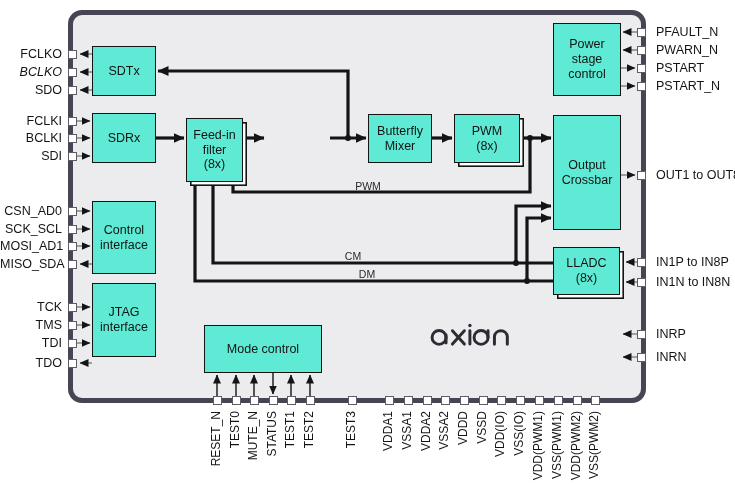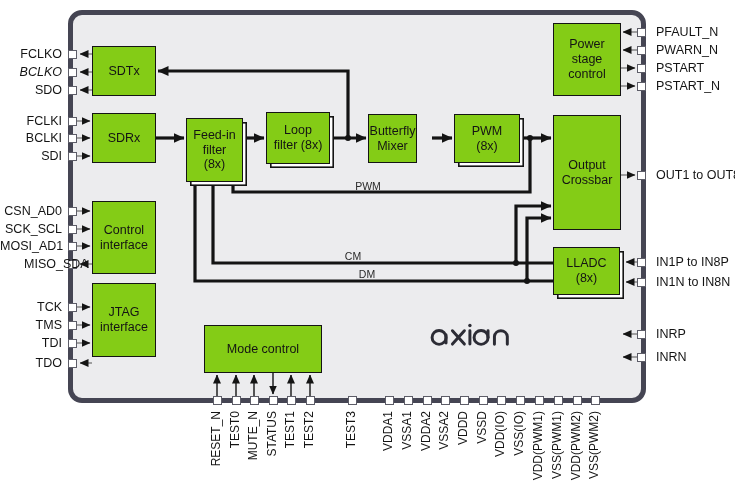--- a/index.html
+++ b/index.html
@@ -11,21 +11,21 @@
   
   .chip{
     position:absolute;left:68px;top:10px;width:578px;height:393px;
     box-sizing:border-box;border:5px solid #454553;border-radius:14px;
     background:#ececee;z-index:1;
   }
   
   .wires{position:absolute;left:0;top:0;z-index:2;pointer-events:none;}
   
   .blk{
-    position:absolute;box-sizing:border-box;background:#84cc16;
+    position:absolute;box-sizing:border-box;background:#5eead4;
     border:1.6px solid #141414;z-index:3;
     display:flex;align-items:center;justify-content:center;text-align:center;
     font-size:12.5px;line-height:1.18;white-space:pre-line;
   }
   .stacked{box-shadow:4px 4px 0 -1.6px #ffffff,4px 4px 0 0 #141414;}
   
   .pin{
     position:absolute;width:9px;height:9px;box-sizing:border-box;
     background:#ffffff;border:1.6px solid #5d5d68;z-index:4;
   }
@@ -124,23 +124,21 @@
 
   <div class="blk" style="left:92px;top:46px;width:64px;height:50px;">SDTx</div>
   <div class="blk" style="left:92px;top:113px;width:64px;height:50px;">SDRx</div>
   <div class="blk" style="left:92px;top:201px;width:64px;height:73px;">Control
 interface</div>
   <div class="blk" style="left:92px;top:283px;width:64px;height:74px;">JTAG
 interface</div>
   <div class="blk stacked" style="left:186px;top:118px;width:57px;height:64px;">Feed-in
 filter
 (8x)</div>
-  <div class="blk stacked" style="left:266px;top:112px;width:64px;height:52px;">Loop
-filter (8x)</div>
-  <div class="blk" style="left:368px;top:114px;width:49px;height:49px;">Butterfly
+  <div class="blk" style="left:368px;top:114px;width:64px;height:49px;">Butterfly
 Mixer</div>
   <div class="blk stacked" style="left:454px;top:114px;width:66px;height:49px;">PWM
 (8x)</div>
   <div class="blk" style="left:553px;top:115px;width:68px;height:115px;">Output
 Crossbar</div>
   <div class="blk" style="left:553px;top:23px;width:68px;height:73px;">Power
 stage
 control</div>
   <div class="blk stacked" style="left:553px;top:247px;width:67px;height:48px;">LLADC
 (8x)</div>
@@ -211,21 +209,21 @@
 
   <div class="plab left" style="top:46px;">FCLKO</div>
   <div class="plab left" style="top:64px;font-style:italic;">BCLKO</div>
   <div class="plab left" style="top:82px;">SDO</div>
   <div class="plab left" style="top:113px;">FCLKI</div>
   <div class="plab left" style="top:130px;">BCLKI</div>
   <div class="plab left" style="top:148px;">SDI</div>
   <div class="plab left" style="top:203px;">CSN_AD0</div>
   <div class="plab left" style="top:221px;">SCK_SCL</div>
   <div class="plab left" style="top:238px;">MOSI_AD1</div>
-  <div class="plab left" style="top:256px;padding-left:24px;">MISO_SDA</div>
+  <div class="plab left" style="top:256px;">MISO_SDA</div>
   <div class="plab left" style="top:299px;">TCK</div>
   <div class="plab left" style="top:317px;">TMS</div>
   <div class="plab left" style="top:335px;">TDI</div>
   <div class="plab left" style="top:355px;">TDO</div>
 
   <div class="plab right" style="top:24px;">PFAULT_N</div>
   <div class="plab right" style="top:42px;">PWARN_N</div>
   <div class="plab right" style="top:60px;">PSTART</div>
   <div class="plab right" style="top:78px;">PSTART_N</div>
   <div class="plab right" style="top:167px;">OUT1 to OUT8</div>

